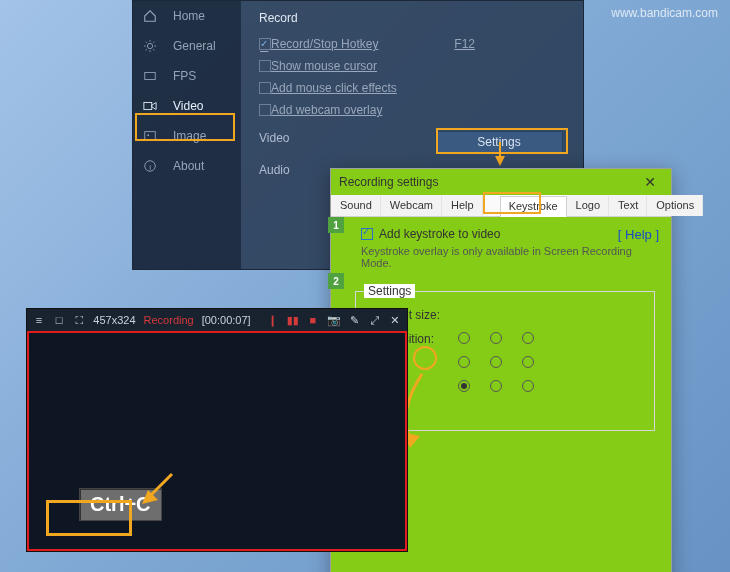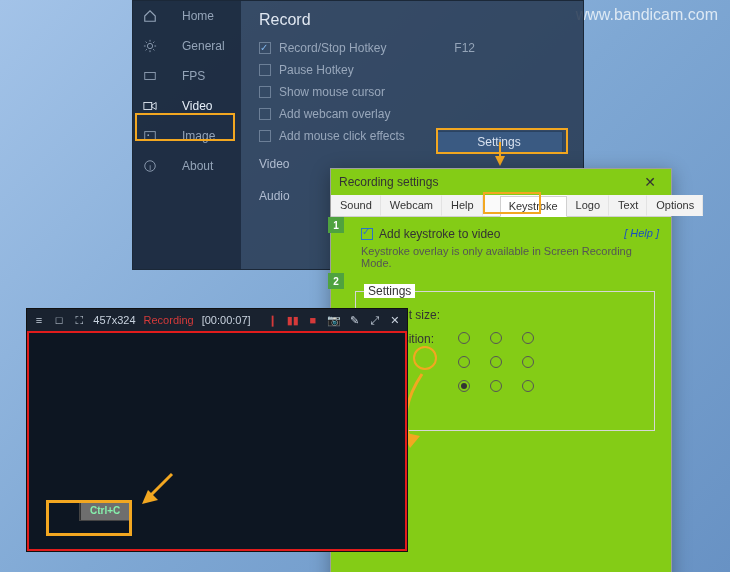--- a/index.html
+++ b/index.html
@@ -1,30 +1,30 @@
 <!DOCTYPE html>
 <html><head>
 <meta charset="utf-8">
 <style>
   * { box-sizing: border-box; margin: 0; padding: 0; font-family: "Segoe UI", Tahoma, sans-serif; }
   body { width: 730px; height: 572px; background: linear-gradient(135deg, #a3c3e8 0%, #7fa8d4 50%, #6892c4 100%); position: relative; overflow: hidden; }
 
-  .watermark { position: absolute; top: 6px; right: 12px; color: #dde9f4; font-size: 16px; text-align: center; }
+  .watermark { position: absolute; top: 6px; right: 12px; color: #dde9f4; font-size: 12px; text-align: center; }
 
   
   .main-window { position: absolute; left: 132px; top: 0; width: 452px; height: 270px; background: rgba(38,55,80,0.85); border: 1px solid #1b2838; }
   .sidebar { position: absolute; left: 0; top: 0; width: 108px; height: 100%; background: rgba(24,38,58,0.75); }
-  .sidebar-item { display:flex; align-items:center; height:30px; padding-left:10px; color:#94a4b8; font-size:12px; gap:25px; cursor:pointer; }
+  .sidebar-item { display:flex; align-items:center; height:30px; padding-left:10px; color:#94a4b8; font-size:12px; gap:16px; cursor:pointer; }
   .sidebar-item.active { color:#e6eef8; }
   .sidebar-item .ico { width:14px; height:14px; display:inline-block; }
   .sidebar-hl { position:absolute; left:135px; top:113px; width:100px; height:28px; border:2px solid #f2a721; pointer-events:none; }
 
   .content { position:absolute; left:108px; top:0; right:0; bottom:0; padding:10px 18px; color:#b8c4d6; font-size:12px; }
-  .sect-title { color:#e0e7f1; font-size:16px; margin-bottom:8px; }
-  .check-row { display:flex; align-items:center; height:22px; gap:8px; color:#98a7bb; }
+  .sect-title { color:#e0e7f1; font-size:12px; margin-bottom:8px; }
+  .check-row { display:flex; align-items:center; height:22px; color:#98a7bb;text-decoration:underline; }
   .chk { width:12px; height:12px; border:1px solid #6c7f97; display:inline-block; }
   .chk.on::after { content:"✓"; color:#7fb2e8; font-size:10px; position:relative; top:-3px; left:0; }
   .hotkey-val { margin-left:auto; margin-right:90px; color:#94a4b8; }
   .btn-settings { position:absolute; right:20px; top:130px; width:128px; height:22px; background:#3a5a82; border:1px solid #2a4362; color:#d8e2f0; font-size:12px; display:flex; align-items:center; justify-content:center; cursor:pointer; }
   .settings-hl { position:absolute; left:436px; top:128px; width:132px; height:26px; border:2px solid #f2a721; pointer-events:none; }
 
   .format-row { margin-top:12px; display:flex; align-items:center; gap:6px; }
   .fmt-label { color:#e0e7f1; }
   .sub-row { margin-top:10px; color:#b0bcd0; }
 
@@ -37,21 +37,21 @@
   .tab.active { background:#fff; border:1px solid #d0d0d0; border-bottom:1px solid #fff; position:relative; top:1px;margin-left:17px; }
   .tab-hl { position:absolute; left:483px; top:192px; width:58px; height:22px; border:2px solid #f2a721; pointer-events:none; }
 
   .dlg-body { padding:10px 12px; font-size:12px; color:#333; position:relative;}
   .num-badge { position:absolute; left:-3px; width:16px; height:16px; background:#4fa23f; color:#fff; font-size:10px; display:flex; align-items:center; justify-content:center; font-weight:bold;}
   .badge1 { top:0px;}
   .badge2 { top:56px;}
   .row1 { margin-left:18px; display:flex; align-items:center; gap:6px; }
   .ck-small { width:12px; height:12px; border:1px solid #2a72c8; display:inline-block; position:relative;}
   .ck-small::after { content:"✓"; color:#2a72c8; font-size:10px; position:absolute; top:-3px; left:0;}
-  .help-link { position:absolute; right:12px; top:10px; color:#1a4fc0; font-size:11px; cursor:pointer;font-style:italic;}
+  .help-link { position:absolute; right:12px; top:10px; color:#1a4fc0; font-size:13px; cursor:pointer;}
   .note { margin-left:18px; margin-top:4px; color:#555; font-size:11px; }
 
   .fieldset { margin-top:22px; border:1px solid #d6d6d6; padding:16px 14px 20px 14px; position:relative; margin-left:12px; margin-right:4px;}
   .fieldset .legend { position:absolute; top:-8px; left:8px; background:#fff; padding:0 4px; font-size:12px; }
   .fs-row { display:flex; align-items:center; gap:10px; font-size:12px; margin-bottom:10px; margin-left:18px;}
   .fs-row label { width:60px; text-align:left; }
   select { width:90px; height:20px; font-size:12px; border:1px solid #aeb6c2; background:#fff; }
   .radio-grid { display:grid; grid-template-columns:repeat(3,22px); grid-template-rows:repeat(3,20px); gap:4px 10px; }
   .radio { width:12px; height:12px; border:1px solid #555; border-radius:50%; display:inline-block; position:relative; cursor:pointer;}
   .radio.on::after { content:""; position:absolute; left:2px; top:2px; width:6px; height:6px; background:#333; border-radius:50%; }
@@ -69,21 +69,21 @@
   .curved-arrow polygon { fill:#f2a721;}
 
   
   .rec-window { position:absolute; left:26px; top:308px; width:382px; height:244px; background:#0d1622; border:1px solid #111; }
   .rec-bar { height:22px; background:#19222f; display:flex; align-items:center; color:#c8d2de; font-size:11px; gap:8px; padding:0 6px;}
   .rec-bar .rec-tag { color:#d53a3a; }
   .rec-bar .spacer { flex:1;}
   .rec-icon { width:14px; height:14px; display:flex; align-items:center; justify-content:center; color:#c8d2de; cursor:pointer;}
   .rec-icon.red { color:#d53a3a;}
   .rec-border { position:absolute; left:0; top:22px; right:0; bottom:0; border:2px solid #e11c1c; }
-  .keystroke-badge { position:absolute; left:52px; bottom:30px; padding:4px 10px; background:#6e6e6e; border:1px solid #444; color:#86efac; font-size:10px; font-weight:bold; box-shadow:1px 1px 0 #333 inset;}
+  .keystroke-badge { position:absolute; left:52px; bottom:30px; padding:4px 10px; background:#6e6e6e; border:1px solid #444; color:#ffffff; font-size:20px; font-weight:bold; box-shadow:1px 1px 0 #333 inset;}
   .keystroke-hl { position:absolute; left:46px; top:500px; width:86px; height:36px; border:3px solid #f2a721; pointer-events:none;}
   .arrow-diag { position:absolute; left:138px; top:468px; width:40px; height:40px;}
   .arrow-diag polygon { fill:#f2a721;}
   .arrow-diag line { stroke:#f2a721; stroke-width:3;}
 
   svg.ico-svg { width:100%; height:100%; }
 </style>
 </head>
 <body>
 
@@ -135,33 +135,29 @@
 
   <div class="content">
     <div class="sect-title">Record</div>
     <div class="check-row">
       <span class="chk on"></span>
       <span>Record/Stop Hotkey</span>
       <span class="hotkey-val">F12</span>
     </div>
     <div class="check-row">
       <span class="chk"></span>
-      <span>Pause Hotkey</span>
+      <span>Show mouse cursor</span>
     </div>
     <div class="check-row">
       <span class="chk"></span>
-      <span>Show mouse cursor</span>
+      <span>Add mouse click effects</span>
     </div>
     <div class="check-row">
       <span class="chk"></span>
       <span>Add webcam overlay</span>
-    </div>
-    <div class="check-row">
-      <span class="chk"></span>
-      <span>Add mouse click effects</span>
     </div>
     <div class="btn-settings">Settings</div>
 
     <div class="sub-row">Video</div>
     <div class="sub-row" style="margin-top:18px">Audio</div>
   </div>
 </div>
 
 <div class="sidebar-hl"></div>
 <div class="settings-hl"></div>

